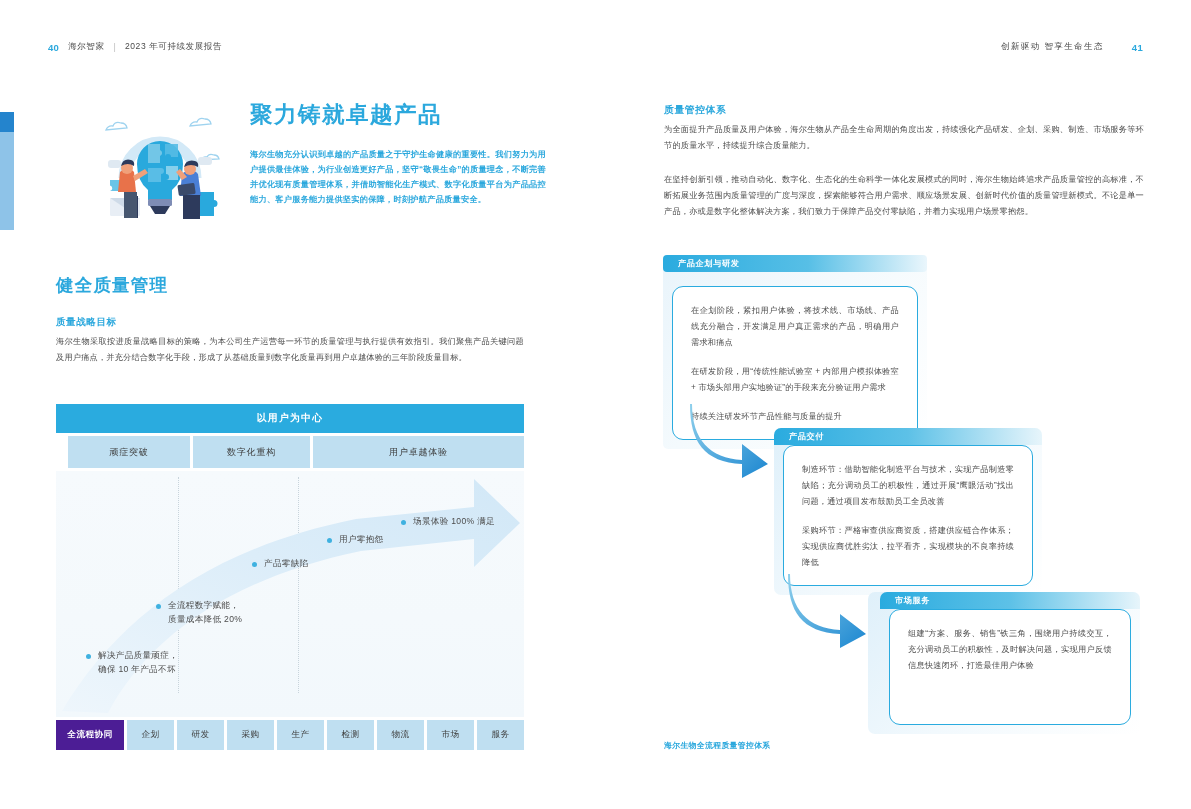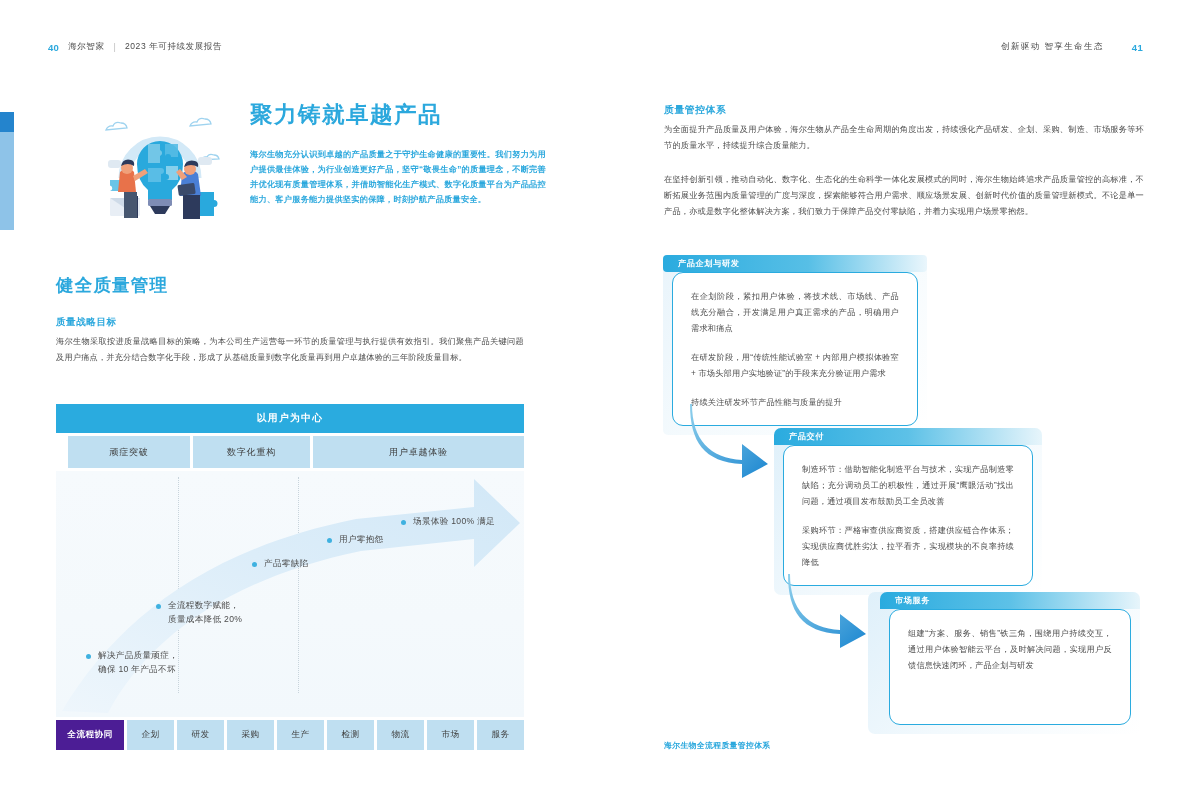--- a/index.html
+++ b/index.html
@@ -148,21 +148,21 @@
     margin-bottom: 13px; text-align: justify;
   }
   .flow-p:last-child { margin-bottom: 0; }
 
   .card-1 { left: 67px; top: 255px; width: 264px; }
   .card-1 .flow-outer {
     background: linear-gradient(135deg,#e9f4fb 0%, #f4fafd 45%, #ffffff 100%);
     border-radius: 5px; padding: 0 0 9px 0;
   }
   .card-1 .flow-tab { background: linear-gradient(90deg,#2aabdf 0%, #57bfe6 55%, #eaf6fc 100%); border-radius: 4px; }
-  .card-1 .flow-body { margin: 0 9px 0 9px; min-height: 138px; }
+  .card-1 .flow-body { margin: 14px 9px 0 9px; min-height: 138px; }
 
   .card-2 { left: 178px; top: 428px; width: 268px; }
   .card-2 .flow-outer {
     background: linear-gradient(135deg,#dff0fa 0%, #f2f9fd 50%, #ffffff 100%);
     border-radius: 7px; padding: 0 0 9px 0;
   }
   .card-2 .flow-tab {
     background: linear-gradient(90deg,#2aabdf 0%, #5dc1e7 50%, #e7f5fb 100%);
     border-radius: 7px 7px 0 0;
   }
@@ -385,21 +385,21 @@
           <stop offset="100%" stop-color="#1b86d0"></stop>
         </linearGradient>
       </defs>
       <path d="M4 4 C 4 40, 22 58, 54 60 L 54 44 L 80 64 L 54 78 L 54 64 C 16 62, 2 42, 2 4 Z" fill="url(#ag2)"></path>
     </svg>
 
     <div class="flow-card card-3">
       <div class="flow-outer">
         <div class="flow-tab">市场服务</div>
         <div class="flow-body" style="min-height:116px;">
-          <div class="flow-p">组建“方案、服务、销售”铁三角，围绕用户持续交互，通过用户体验智能云平台，及时解决问题，实现用户反馈信息快速闭环，产品企划与研发</div>
+          <div class="flow-p">组建“方案、服务、销售”铁三角，围绕用户持续交互，充分调动员工的积极性，及时解决问题，实现用户反馈信息快速闭环，打造最佳用户体验</div>
         </div>
       </div>
     </div>
 
     <div class="fig-caption">海尔生物全流程质量管控体系</div>
   </div>
 
 </div>
 
 </body></html>

